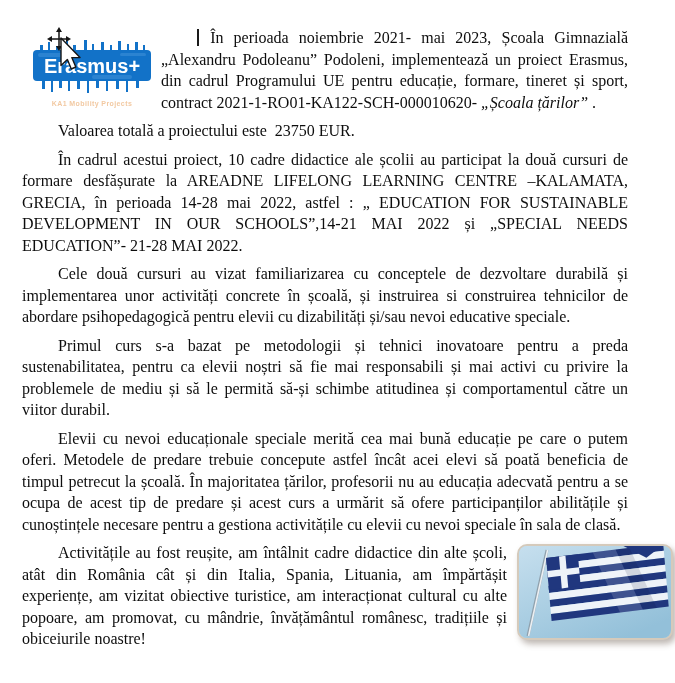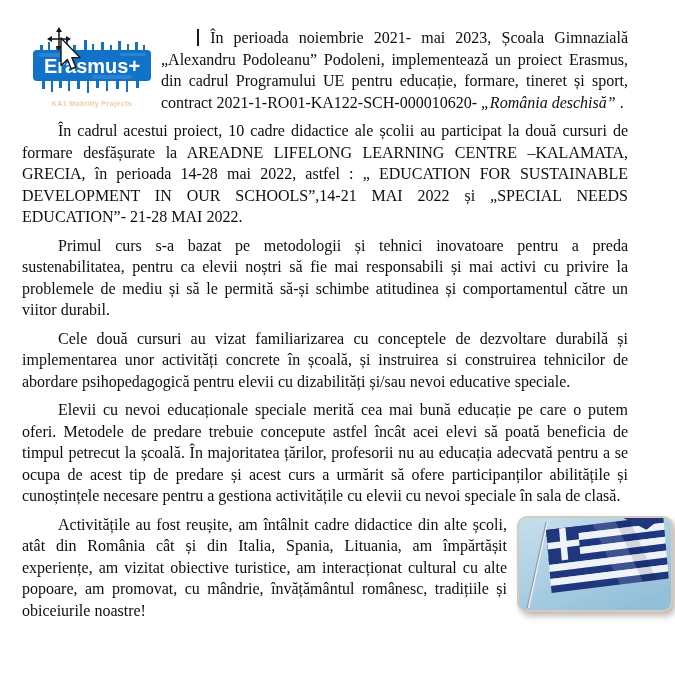--- a/index.html
+++ b/index.html
@@ -131,31 +131,32 @@
           <rect x="60" y="38" width="40" height="4" rx="2"></rect>
           <rect x="88" y="16" width="26" height="3" rx="1.5"></rect>
         </g>
         <text class="logo-word" x="60" y="36" text-anchor="middle">Erasmus+</text>
       </svg>
       <div class="logo-sub">KA1 Mobility Projects</div>
     </div>
     <p class="doc-text">
       <span class="caret"></span>
       <span>În perioada noiembrie 2021- mai 2023, Școala Gimnazială „Alexandru Podoleanu” Podoleni, implementează un proiect Erasmus, din cadrul Programului UE pentru educație, formare, tineret și sport, contract 2021-1-RO01-KA122-SCH-000010620- </span>
-      <span class="italic-seg">„România deschisă”</span>
+      <span class="italic-seg">„Școala țărilor”</span>
       <span>.</span>
     </p>
   </div>
 
+  <p class="doc-text single-line">Valoarea totală a proiectului este  23750 EUR.</p>
 
   <p class="doc-text">În cadrul acestui proiect, 10 cadre didactice ale școlii au participat la două cursuri de formare desfășurate la AREADNE LIFELONG LEARNING CENTRE –KALAMATA, GRECIA, în perioada 14-28 mai 2022, astfel : „ EDUCATION FOR SUSTAINABLE DEVELOPMENT IN OUR SCHOOLS”,14-21 MAI 2022 și „SPECIAL NEEDS EDUCATION”- 21-28 MAI 2022.</p>
 
+  <p class="doc-text">Cele două cursuri au vizat familiarizarea cu conceptele de dezvoltare durabilă și implementarea unor activități concrete în școală, și instruirea si construirea tehnicilor de abordare psihopedagogică pentru elevii cu dizabilități și/sau nevoi educative speciale.</p>
+
   <p class="doc-text">Primul curs s-a bazat pe metodologii și tehnici inovatoare pentru a preda sustenabilitatea, pentru ca elevii noștri să fie mai responsabili și mai activi cu privire la problemele de mediu și să le permită să-și schimbe atitudinea și comportamentul către un viitor durabil.</p>
-
-  <p class="doc-text">Cele două cursuri au vizat familiarizarea cu conceptele de dezvoltare durabilă și implementarea unor activități concrete în școală, și instruirea si construirea tehnicilor de abordare psihopedagogică pentru elevii cu dizabilități și/sau nevoi educative speciale.</p>
 
   <p class="doc-text">Elevii cu nevoi educaționale speciale merită cea mai bună educație pe care o putem oferi. Metodele de predare trebuie concepute astfel încât acei elevi să poată beneficia de timpul petrecut la școală. În majoritatea țărilor, profesorii nu au educația adecvată pentru a se ocupa de acest tip de predare și acest curs a urmărit să ofere participanților abilitățile și cunoștințele necesare pentru a gestiona activitățile cu elevii cu nevoi speciale în sala de clasă.</p>
 
   <div class="clearfix">
     <div class="flag-float">
       <svg width="152" height="92" viewBox="0 0 152 92">
         <defs>
           <linearGradient id="sky" x1="0" y1="0" x2="0.7" y2="1">
             <stop class="sky1" offset="0"></stop>
             <stop class="sky2" offset="1"></stop>

